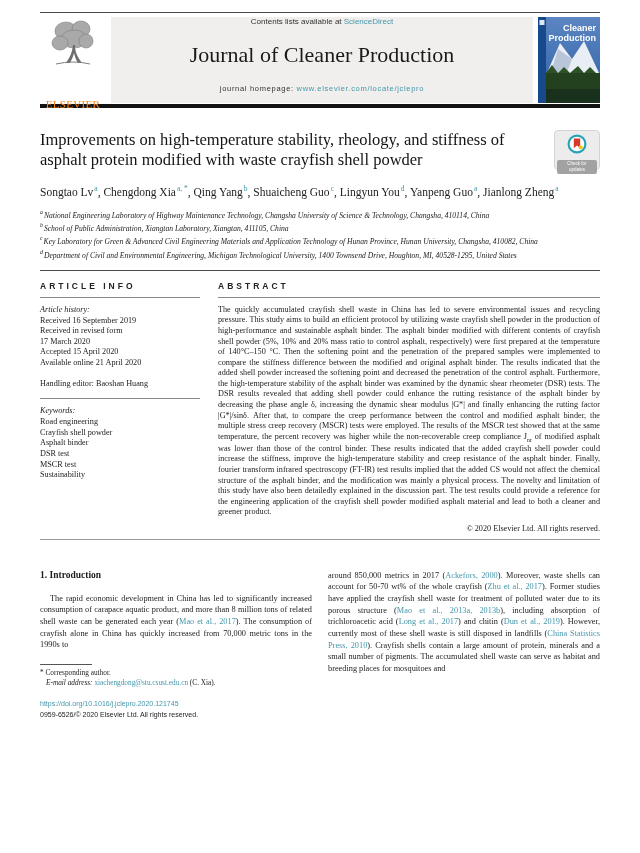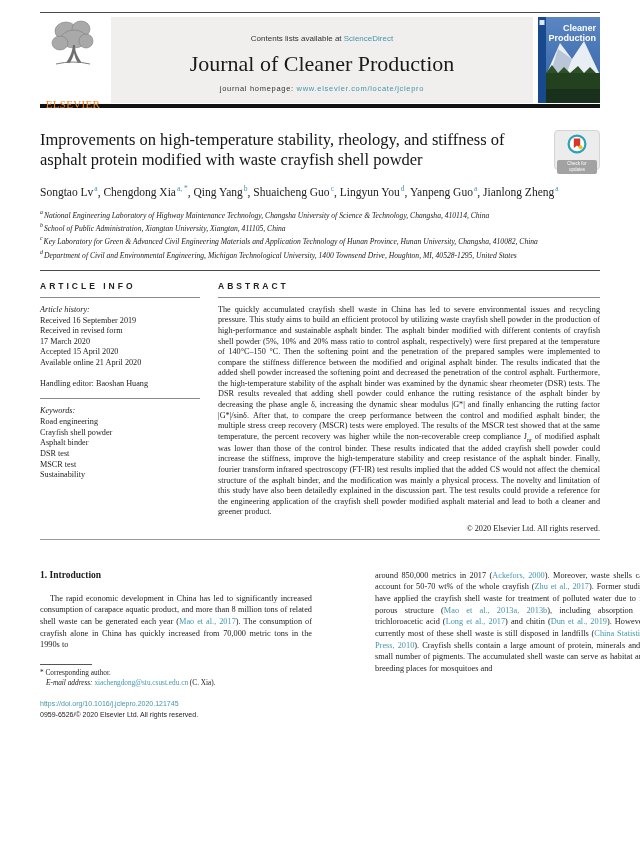--- a/index.html
+++ b/index.html
@@ -12,21 +12,21 @@
 
   
   .running-head{padding-top:45px;text-align:center;font-size:8px;color:#4b809b;}
   .head-rule{border-top:1px solid #4a4a4a;margin-top:12px;}
 
   
   .masthead{display:flex;margin-top:4px;height:86px;}
   .logo-box{width:66px;display:flex;flex-direction:column;align-items:center;gap:20px;}
   .elsevier-text{font-size:11px;color:#f0821e;letter-spacing:.3px;margin-top:1px;}
   .mast-center{flex:1;background:#f0efed;margin:0 5px;display:flex;flex-direction:column;
-               align-items:center;justify-content:space-between;padding:17px 0 10px;}
+               align-items:center;justify-content:space-between;padding:0 0 10px;}
   .contents-line{font-family:"Liberation Sans",sans-serif;font-size:8px;color:#333;}
   .mast-title{font-size:22px;color:#1a1a1a;}
   .homepage-line{font-family:"Liberation Sans",sans-serif;font-size:7.5px;font-weight:normal;
                  letter-spacing:.7px;color:#333;}
   .cover-box{width:62px;height:86px;}
   .black-bar{height:4px;background:#121212;margin-top:1px;}
 
   
   .title-row{display:flex;margin-top:22px;align-items:flex-start;}
   .article-title{flex:1;margin:0;font-size:16.5px;line-height:1.22;font-weight:normal;color:#141414;}
@@ -50,21 +50,21 @@
             letter-spacing:3px;color:#222;}
   .sec-rule{border-top:1px solid #8a8a8a;margin:6px 0 7px;}
   .info-text{font-size:8.2px;line-height:1.3;}
   .info-label{font-style:italic;}
   .editor-line{margin-top:10px;margin-bottom:9px;}
   .abs-text{font-size:8.2px;line-height:1.29;text-align:justify;margin:0;}
   .copyright{font-size:8.2px;text-align:right;margin-top:6px;}
   .rule-abs{border-top:1.5px solid #9a9a9a;margin-top:6px;}
 
   
-  .intro{display:flex;margin-top:30px;gap:47px;}
+  .intro{display:flex;margin-top:30px;}
   .col-l{width:272px;margin-right:16px;flex:none;}
   .col-r{width:272px;flex:none;}
   .intro-head{font-size:9.5px;font-weight:bold;margin:0 0 13px;}
   .body-text{font-size:8.3px;line-height:1.4;text-align:justify;margin:0;}
   .indent{text-indent:10px;}
 
   
   .footnote{margin-top:13px;font-size:7.3px;line-height:1.45;}
   .fn-rule{width:52px;border-top:1px solid #555;margin-bottom:3px;}
   .fn-email{padding-left:6px;}
@@ -147,21 +147,21 @@
         </div>
       </div>
     </div>
 
     <div class="authors">
       <span><span>Songtao Lv</span><sup class="au-sup">a</sup><span>, </span></span><span><span>Chengdong Xia</span><sup class="au-sup">a, *</sup><span>, </span></span><span><span>Qing Yang</span><sup class="au-sup">b</sup><span>, </span></span><span><span>Shuaicheng Guo</span><sup class="au-sup">c</sup><span>, </span></span><span><span>Lingyun You</span><sup class="au-sup">d</sup><span>, </span></span><span><span>Yanpeng Guo</span><sup class="au-sup">a</sup><span>, </span></span><span><span>Jianlong Zheng</span><sup class="au-sup">a</sup><span></span></span>
     </div>
 
     <div class="affiliations">
       <div><sup class="af-sup">a</sup><span>National Engineering Laboratory of Highway Maintenance Technology, Changsha University of Science &amp; Technology, Changsha, 410114, China</span></div>
-      <div><sup class="af-sup">b</sup><span>School of Public Administration, Xiangtan University, Xiangtan, 411105, China</span></div>
+      <div><sup class="af-sup">b</sup><span>School of Public Administration, Xiangtan Laboratory, Xiangtan, 411105, China</span></div>
       <div><sup class="af-sup">c</sup><span>Key Laboratory for Green &amp; Advanced Civil Engineering Materials and Application Technology of Hunan Province, Hunan University, Changsha, 410082, China</span></div>
       <div><sup class="af-sup">d</sup><span>Department of Civil and Environmental Engineering, Michigan Technological University, 1400 Townsend Drive, Houghton, MI, 40528-1295, United States</span></div>
     </div>
 
     <div class="rule-mid"></div>
 
     <div class="info-abs">
       <div class="col-info">
         <div class="sec-head">ARTICLE INFO</div>
         <div class="sec-rule"></div>

